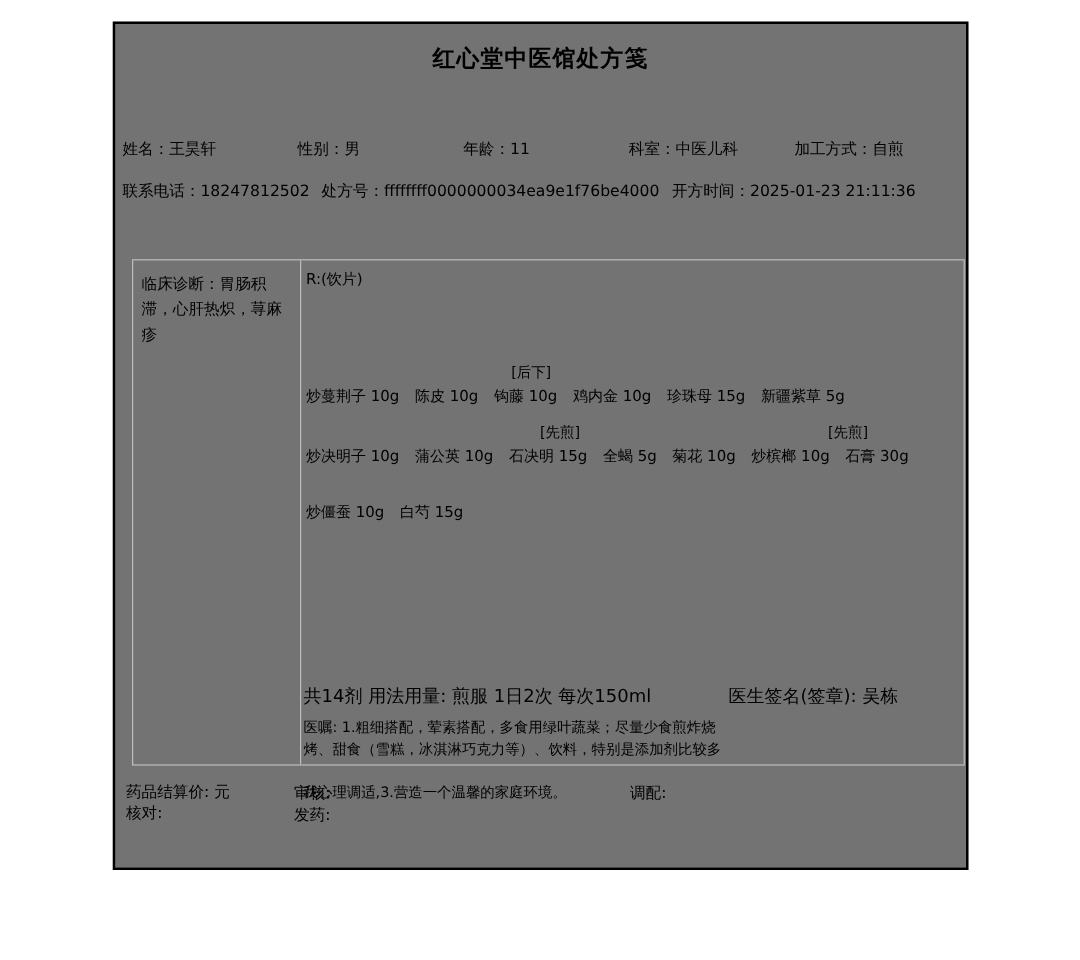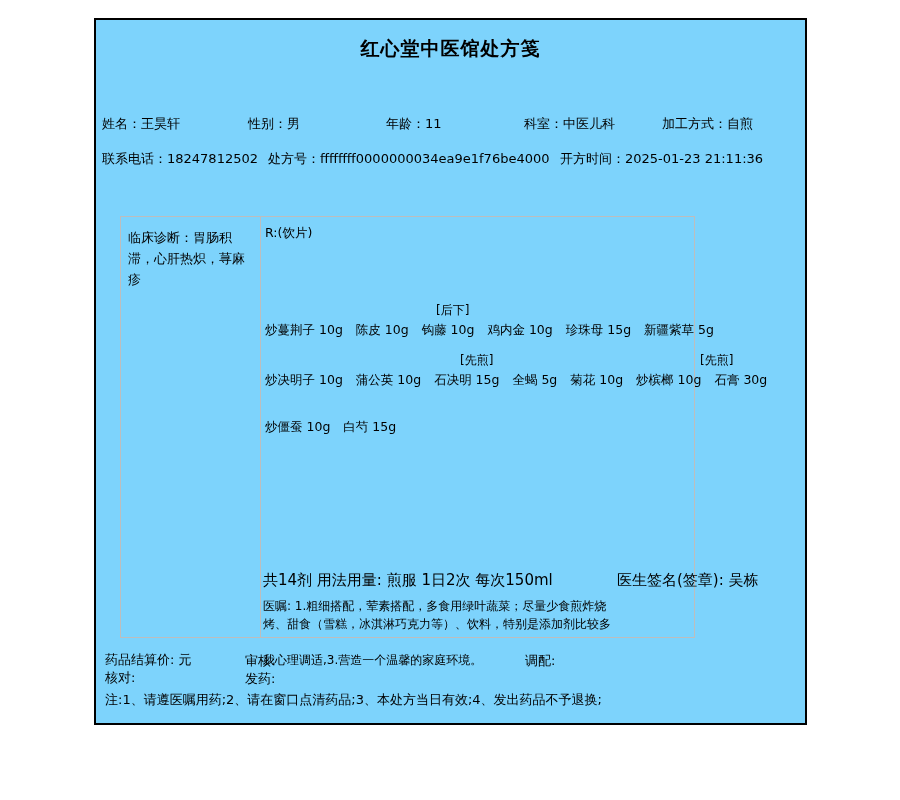--- a/index.html
+++ b/index.html
@@ -4,29 +4,29 @@
 <style>
   html,body{margin:0;padding:0;}
   body{
     width:900px;height:800px;background:#ffffff;position:relative;
     font-family:"DejaVu Sans","Liberation Sans",sans-serif;color:#000;
     overflow:hidden;
   }
   .abs{position:absolute;}
   .sheet{
     left:94px;top:18px;width:713px;height:707px;
-    border:2px solid #000;box-sizing:border-box;background:#7dd3fc;
+    border:2px solid #000;box-sizing:border-box;background:#737373;
   }
   .title{
     left:0;top:16px;width:100%;text-align:center;
     font-size:19px;font-weight:bold;letter-spacing:1px;
   }
   .fld{font-size:13px;white-space:nowrap;}
   .ptable{
-    left:24px;top:196px;width:575px;height:422px;
+    left:14px;top:196px;width:694px;height:422px;
     border:1px solid #bdbdbd;box-sizing:border-box;text-decoration:underline;
   }
   .vdivider{
     left:139px;top:0;width:1px;height:420px;background:#bdbdbd;
   }
   .diag-cell{
     left:0;top:0;width:139px;box-sizing:border-box;padding:10px 7px 0 7px;
     font-size:13px;line-height:21px;
   }
   .rx-cell{
@@ -103,15 +103,14 @@
       <div class="abs advice" style="left:2px;top:435px;">我心理调适,3.营造一个温馨的家庭环境。</div>
     </div>
   </div>
 
   <div class="abs footer-fld" style="left:9px;top:631px;">药品结算价: 元</div>
   <div class="abs footer-fld" style="left:149px;top:632px;">审核:</div>
   <div class="abs footer-fld" style="left:429px;top:632px;">调配:</div>
   <div class="abs footer-fld" style="left:9px;top:649px;">核对:</div>
   <div class="abs footer-fld" style="left:149px;top:650px;">发药:</div>
 
-  <div class="abs note" style="left:9px;top:671px;">注:1、请遵医嘱用药;2、请在窗口点清药品;3、本处方当日有效;4、发出药品不予退换;</div>
 
 </div>
 
 </body></html>

